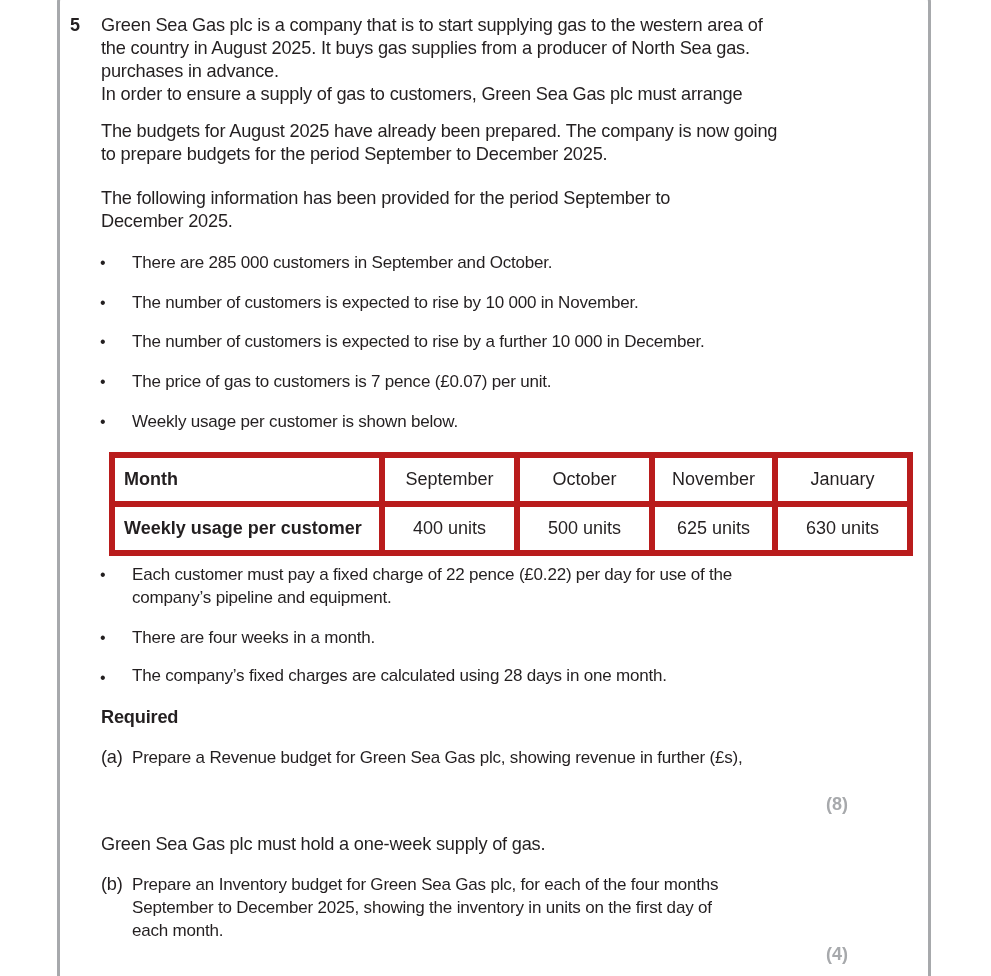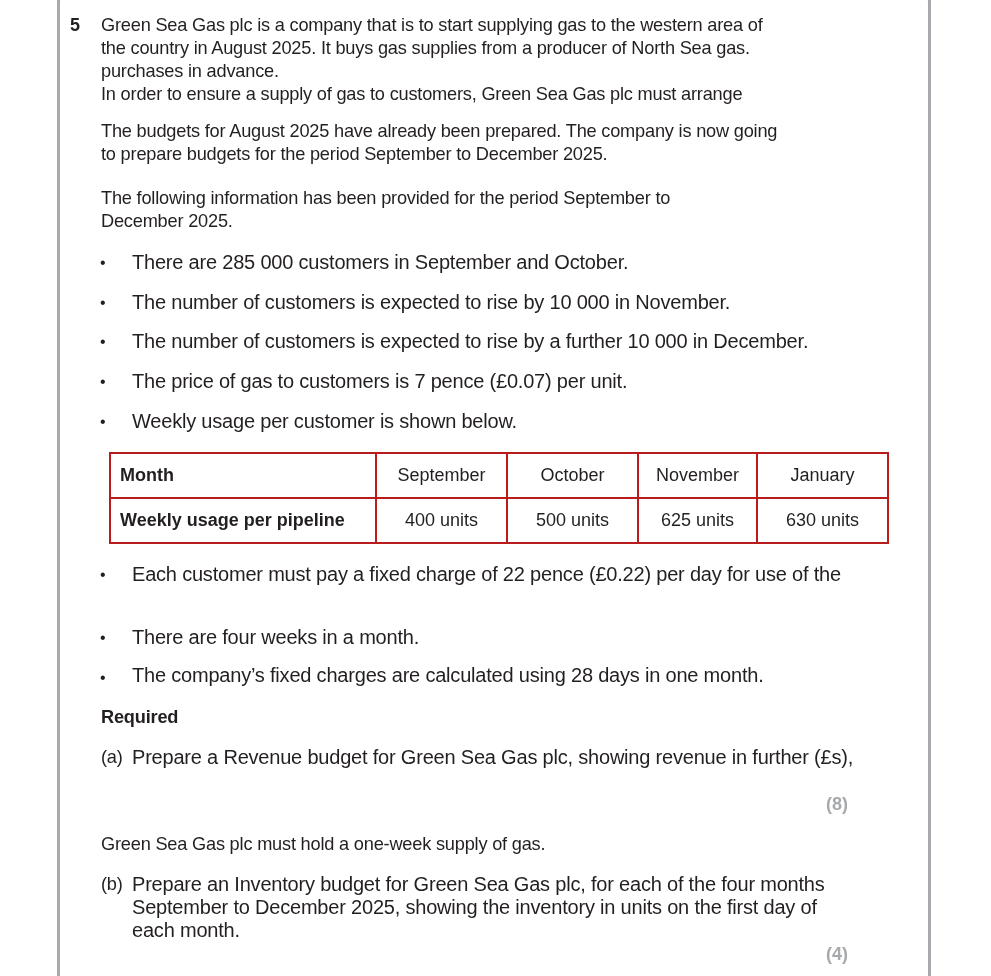--- a/index.html
+++ b/index.html
@@ -3,25 +3,25 @@
 <meta charset="utf-8">
 <style>
   html, body { margin:0; padding:0; background:#ffffff; }
   body { width:991px; height:976px; position:relative; overflow:hidden;
          font-family:"Liberation Sans", "DejaVu Sans", sans-serif; color:#231f20; }
   .frame { position:absolute; left:57px; top:-10px; width:874px; height:1000px;
            border:3px solid #a7a9ac; border-radius:12px; box-sizing:border-box; }
   .qnum { position:absolute; left:70px; top:15px; font-weight:bold; font-size:18px; }
   .txt { position:absolute; left:101px; font-size:18.2px; line-height:23px; letter-spacing:-0.2px; }
   .bullet { position:absolute; left:100px; font-size:16px; }
-  .btxt { position:absolute; left:132px; font-size:20px; line-height:23px; letter-spacing:-0.2px; }
+  .btxt { position:absolute; left:132px; font-size:17px; line-height:23px; letter-spacing:-0.2px; }
   .bold { font-weight:bold; }
   .marks { position:absolute; left:826px; font-weight:bold; font-size:18px; color:#a7a9ac; }
   table { position:absolute; left:109px; top:452px; border-collapse:collapse; font-size:18px; }
-  td { border:2px solid #b91c1c; height:43px; padding:0 9px; text-align:center; }
+  td { border:6px solid #b91c1c; height:43px; padding:0 9px; text-align:center; }
   td.h { text-align:left; font-weight:bold; }
 </style>
 </head>
 <body>
 
 <div class="frame"></div>
 
 <div class="qnum">5</div>
 
 <div class="txt" style="top:14px">
@@ -55,32 +55,33 @@
 <table>
   <tbody>
       <tr>
     <td class="h" style="width:246px">Month</td>
     <td style="width:111px">September</td>
     <td style="width:111px">October</td>
     <td style="width:99px">November</td>
     <td style="width:111px">January</td>
   </tr>
   <tr>
-    <td class="h">Weekly usage per pipeline</td>
+    <td class="h">Weekly usage per customer</td>
     <td>400 units</td>
     <td>500 units</td>
     <td>625 units</td>
     <td>630 units</td>
   </tr>
 </tbody>
   </table>
 
 <div class="bullet" style="top:566px">•</div>
 <div class="btxt" style="top:563px">
   <div>Each customer must pay a fixed charge of 22 pence (£0.22) per day for use of the</div>
+  <div>company’s pipeline and equipment.</div>
 </div>
 <div class="bullet" style="top:629px">•</div>
 <div class="btxt" style="top:626px">There are four weeks in a month.</div>
 <div class="bullet" style="top:669px">•</div>
 <div class="btxt" style="top:664px">The company’s fixed charges are calculated using 28 days in one month.</div>
 
 <div class="txt bold" style="top:706px">Required</div>
 
 <div class="txt" style="top:746px">(a)</div>
 <div class="btxt" style="top:746px">

